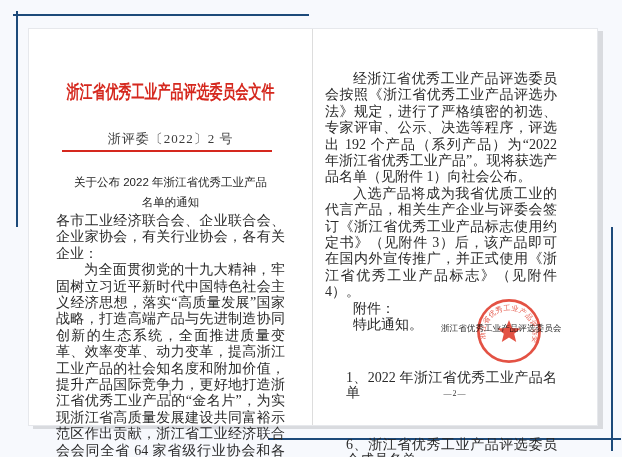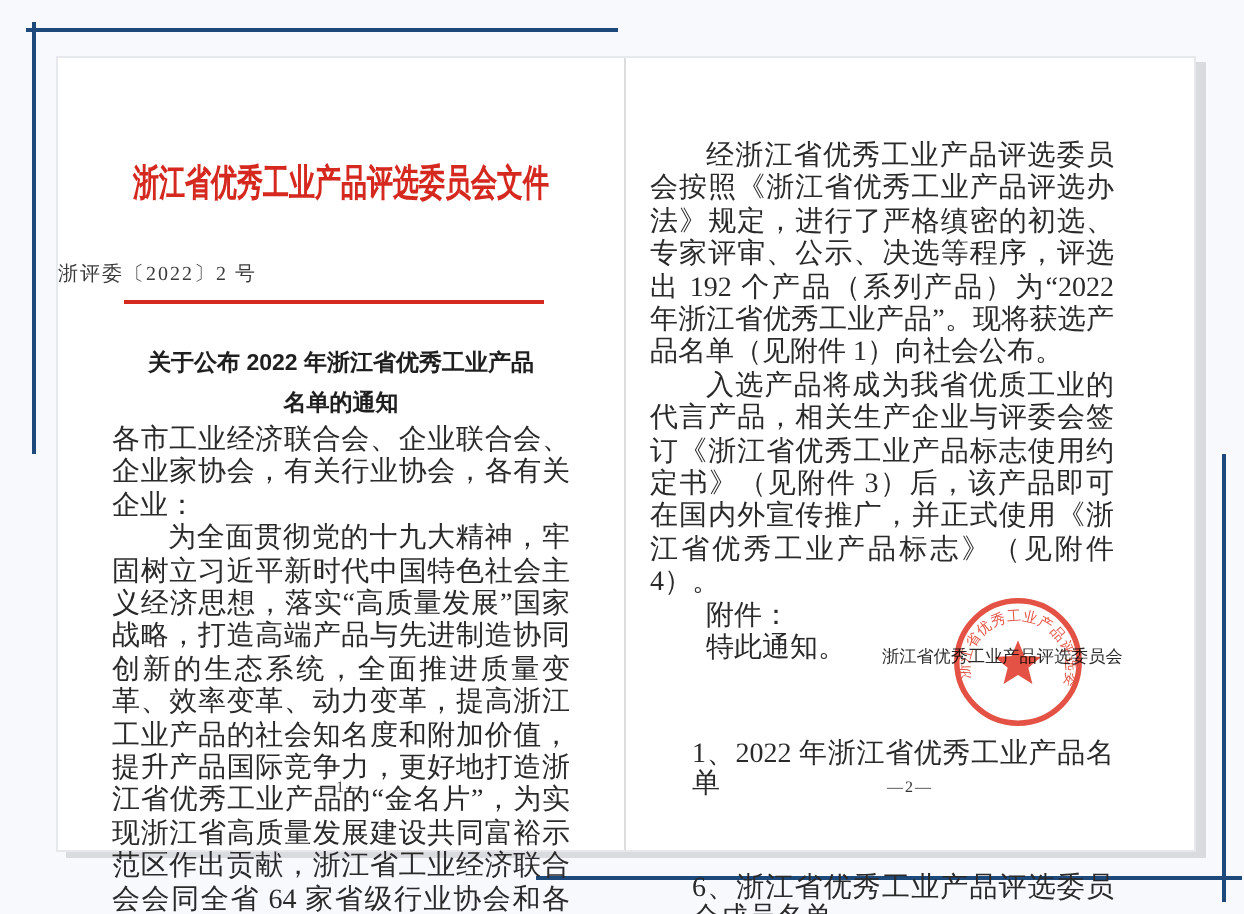--- a/index.html
+++ b/index.html
@@ -38,29 +38,29 @@
   .red-header{
     position:absolute;left:0;top:54px;width:100%;
     text-align:center;color:var(--accent-red);
     font-weight:bold;font-size:13px;letter-spacing:0px;
     transform:scaleY(1.42);transform-origin:center;
     font-family:"Liberation Serif","DejaVu Serif",serif;
     white-space:nowrap;
   }
   .doc-no{
     position:absolute;left:0;top:101px;width:100%;
-    font-size:10px;color:#3b3b3b;letter-spacing:1px;
+    text-align:center;font-size:13px;color:#3b3b3b;letter-spacing:1px;
   }
   .red-rule{
     position:absolute;left:33px;top:121px;width:210px;height:2px;
     background:var(--accent-red);
   }
   .notice-title{
     position:absolute;left:0;top:143px;width:100%;
-    text-align:center;font-size:11.5px;line-height:20px;font-weight:bold;color:#1f1f1f;
+    text-align:center;font-size:11.5px;line-height:20px;font-weight:normal;color:#1f1f1f;
     font-family:"Liberation Sans","DejaVu Sans",sans-serif;
   }
   .body-block{
     position:absolute;font-size:14px;line-height:16.4px;color:var(--ink);
     text-align:justify;text-justify:inter-character;
   }
   .body-left{left:27px;top:184px;width:229px;}
   .indent{text-indent:2em;}
   .page-no{
     position:absolute;top:360px;left:0;width:100%;text-align:center;

